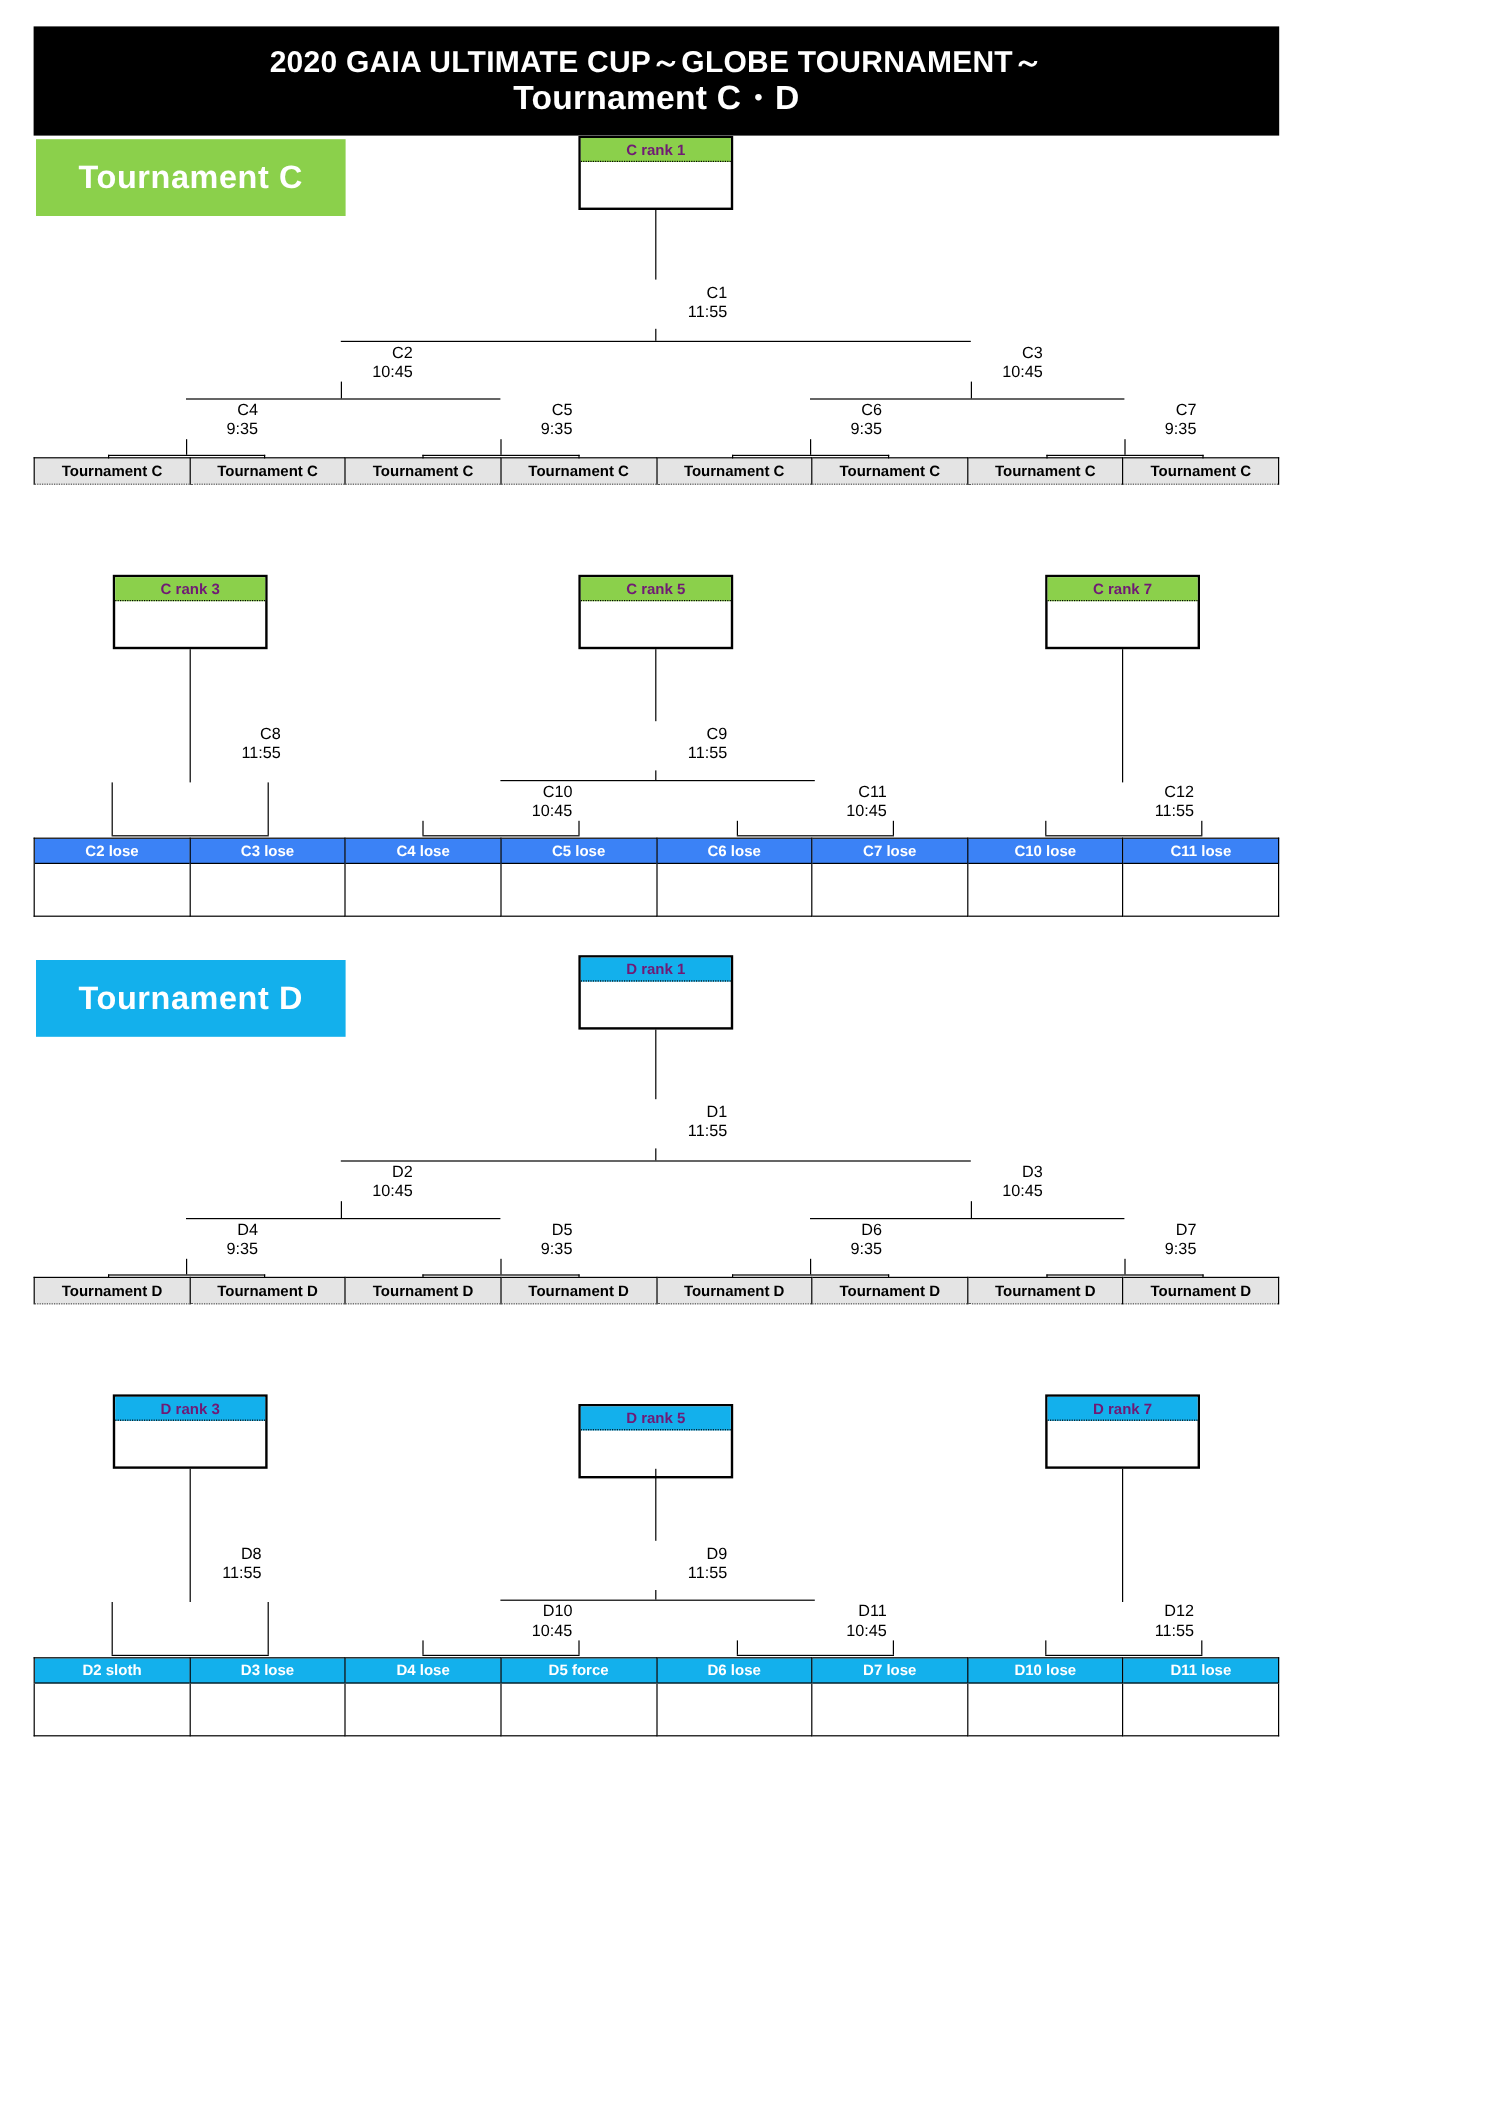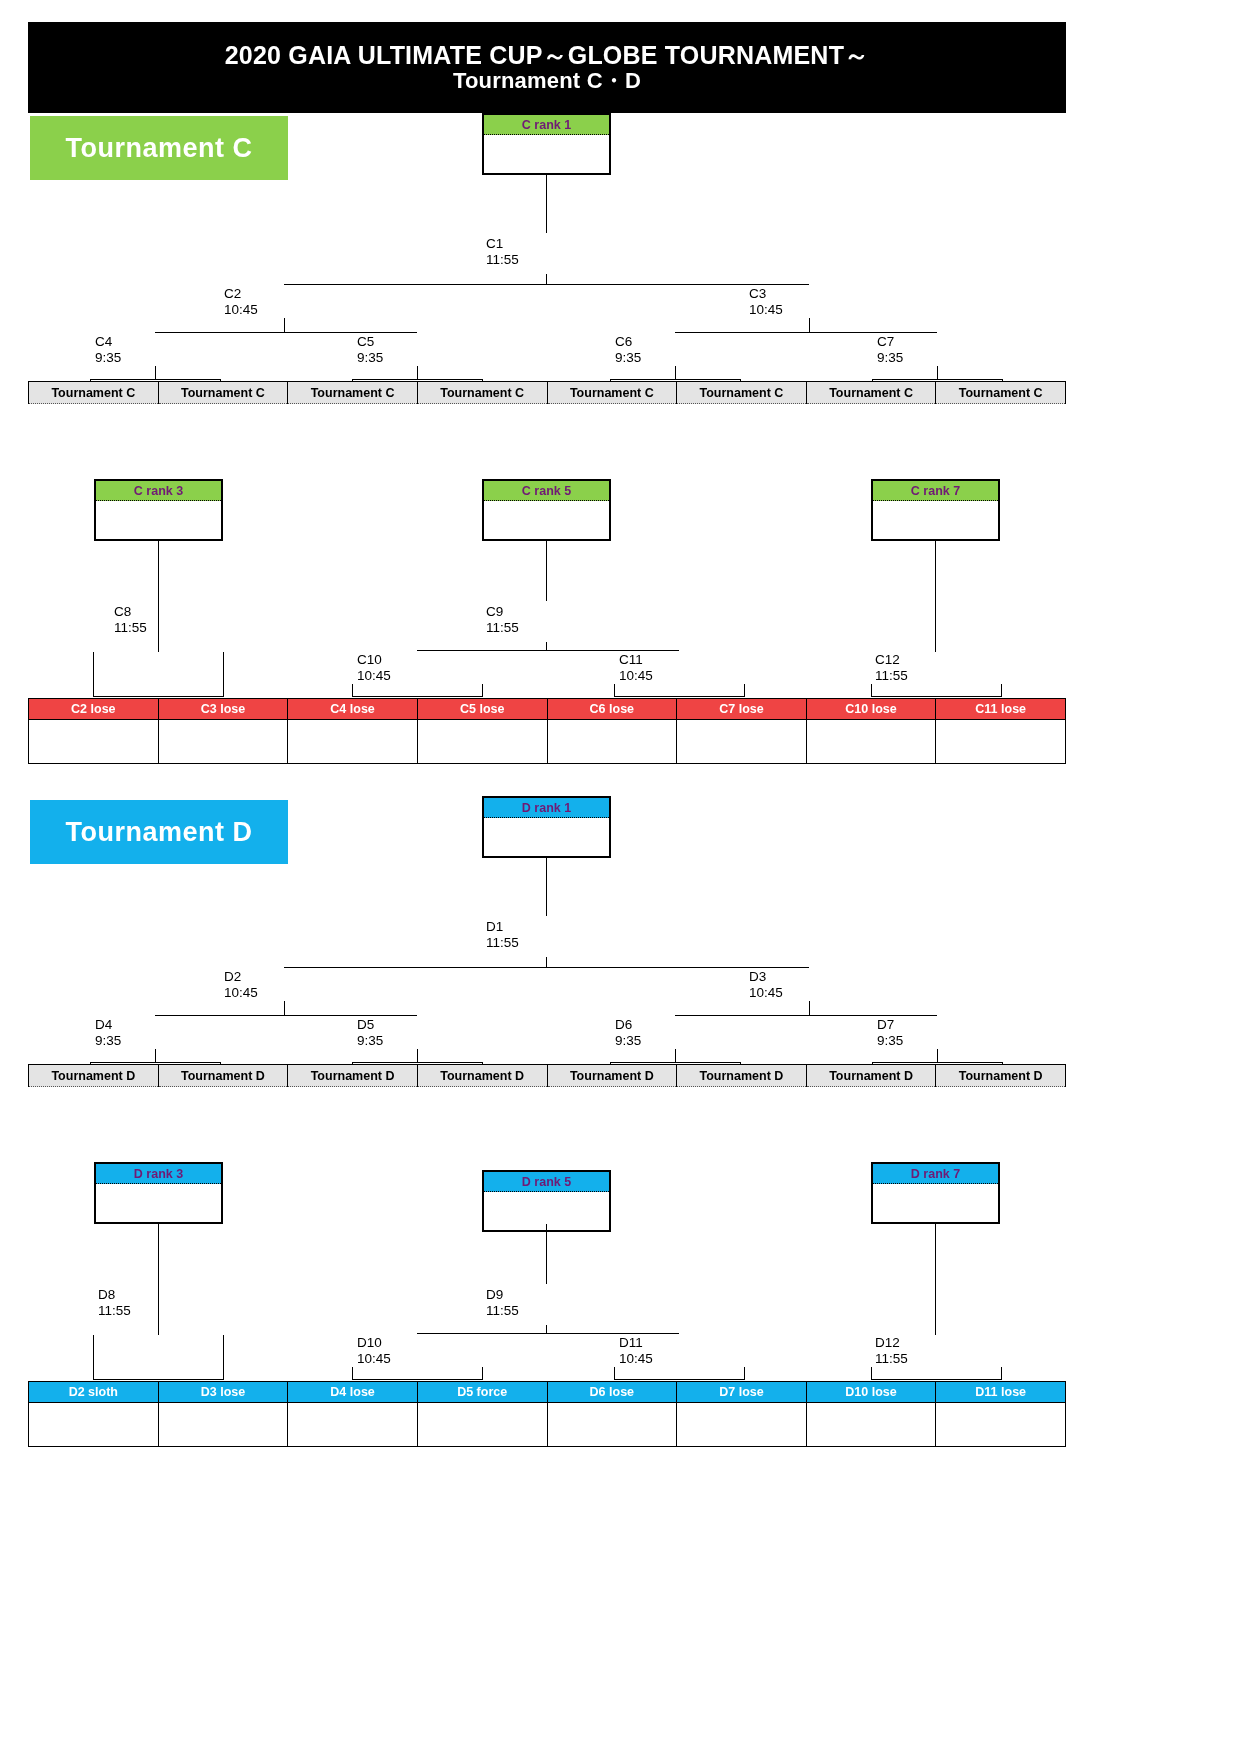--- a/index.html
+++ b/index.html
@@ -14,21 +14,21 @@
   }
 
   
   .title-bar{
     position:absolute; left:28px; top:22px; width:1038px; height:91px;
     background:#000000; color:#ffffff;
     display:flex; flex-direction:column; align-items:center; justify-content:center;
     line-height:1.12;
   }
   .title-main{ font-size:25px; font-weight:bold; letter-spacing:.2px; }
-  .title-sub{ font-size:22px; font-weight:bold; letter-spacing:.2px; }
+  .title-sub{ font-size:28px; font-weight:bold; letter-spacing:.2px; }
 
   
   .section-chip{
     position:absolute; width:258px; height:64px;
     display:flex; align-items:center; justify-content:center;
     color:#ffffff; font-size:27px; font-weight:bold; letter-spacing:.5px;
   }
   .chip-c{ left:30px; top:116px; background:#8bd04b; }
   .chip-d{ left:30px; top:800px; background:#13b0ec; }
 
@@ -39,21 +39,21 @@
     display:flex; align-items:center; justify-content:center;
     font-size:12.5px; font-weight:bold; color:#701a75;
     border-bottom:1px dotted #000;
   }
   .rank-head.green{ background:#8bd04b; }
   .rank-head.blue{ background:#13b0ec; }
   .rank-body{ height:40px; }
 
   
   .match{
-    position:absolute; text-align:left; line-height:1.18;
+    position:absolute; text-align:right; line-height:1.18;
     font-size:13.5px; width:120px; margin-left:-60px;
   }
   .match .code{ display:block; }
   .match .time{ display:block; }
 
   
   .ln{ position:absolute; background:#000; }
   .v{ width:1px; }
   .h{ height:1px; }
 
@@ -79,21 +79,21 @@
   
   .lose-table{
     position:absolute; left:28px; width:1038px;
     border-collapse:collapse; table-layout:fixed;
   }
   .lose-table td{ border:1px solid #000; text-align:center; padding:0; }
   .lose-table .lose-head{
     height:21px; font-size:12.5px; font-weight:bold; color:#fff;
     border-bottom:1px dotted #000;
   }
-  .lose-table .lose-head.green{ background:#ef4444; }
+  .lose-table .lose-head.green{ background:#3b82f6; }
   .lose-table .lose-head.blue{ background:#13b0ec; }
   .lose-table .lose-body{ height:44px; background:#fff; }
 </style>
 </head>
 <body>
 
 <div class="title-bar">
   <div class="title-main">2020 GAIA ULTIMATE CUP～GLOBE TOURNAMENT～</div>
   <div class="title-sub">Tournament C・D</div>
 </div>

